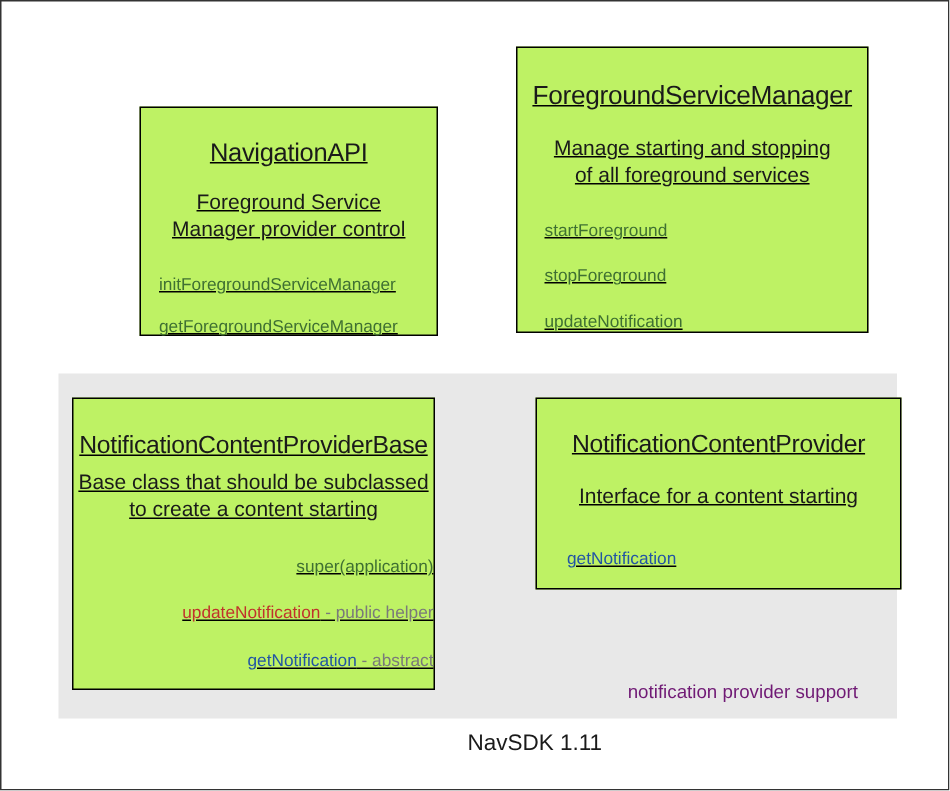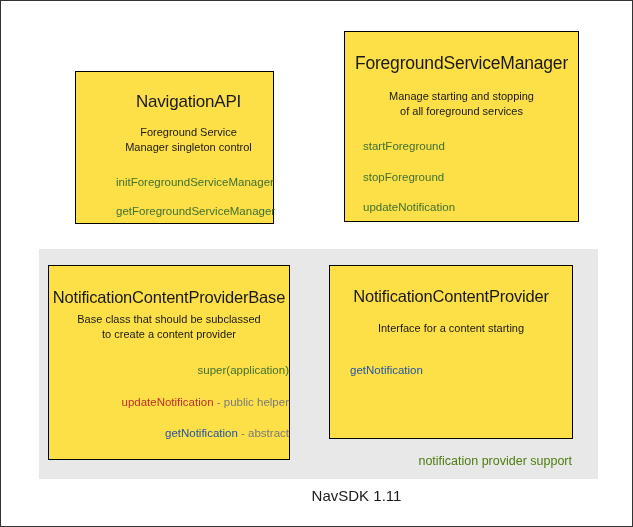--- a/index.html
+++ b/index.html
@@ -18,33 +18,34 @@
     height: 527px;
     background: #ffffff;
     box-sizing: border-box;
     border: 1px solid #333333;
     overflow: hidden;
   }
 
   
   .class-box {
     position: absolute;
-    background: #fde047;
+    background: #bef264;
     border: 1.6px solid #000000;
     box-sizing: border-box;
     text-align: center;
+    text-decoration: underline;
   }
   .class-title {
     font-size: 17px;
     color: #1a1a1a;
     letter-spacing: -0.2px;
     white-space: nowrap;
   }
   .class-desc {
-    font-size: 11px;
+    font-size: 14px;
     color: #1a1a1a;
     line-height: 1.32;
   }
   .class-desc .l {
     display: block;
   }
   .method-list {
     text-align: left;
     margin: 0;
     padding: 0;
@@ -61,73 +62,73 @@
 
   
   .group-panel {
     position: absolute;
     background: #e8e8e8;
     box-sizing: border-box;
   }
   .group-label {
     position: absolute;
     font-size: 12.5px;
-    color: #4d7c0f;
+    color: #701a75;
     white-space: nowrap;
   }
 
   
   .caption {
     position: absolute;
     width: 100%;
     text-align: center;
     font-size: 15px;
     color: #1a1a1a;
   }
 
   
-  #box-navigation-api     { left: 74px;  top: 70px;  width: 199px; height: 153px; padding-left: 28px; }
+  #box-navigation-api     { left: 92px;  top: 70px;  width: 199px; height: 153px; }
   #box-navigation-api .class-title { margin-top: 20px; }
   #box-navigation-api .class-desc  { margin-top: 13px; }
   #box-navigation-api .method-list { margin-top: 23px; padding-left: 12px; }
   #box-navigation-api .method      { margin-bottom: 17px; }
 
   #box-fsm                { left: 343px; top: 30px;  width: 235px; height: 191px; }
   #box-fsm .class-title   { margin-top: 21px; font-size: 17.5px; }
   #box-fsm .class-desc    { margin-top: 15px; }
   #box-fsm .method-list   { margin-top: 23px; padding-left: 18px; }
   #box-fsm .method        { margin-bottom: 19px; }
 
   #panel-notification     { left: 38px;  top: 248px; width: 559px; height: 230px; }
 
   #box-ncp-base           { left: 47px;  top: 264px; width: 242px; height: 195px; }
   #box-ncp-base .class-title { margin-top: 22px; font-size: 16.5px; }
   #box-ncp-base .class-desc  { margin-top: 5px; }
   #box-ncp-base .method-list { margin-top: 24px; padding-left: 24px; }
   #box-ncp-base .method      { margin-bottom: 20px; text-align: right; }
 
-  #box-ncp                { left: 328px; top: 264px; width: 244px; height: 174px; }
+  #box-ncp                { left: 356px; top: 264px; width: 244px; height: 128px; }
   #box-ncp .class-title   { margin-top: 21px; font-size: 16.5px; }
   #box-ncp .class-desc    { margin-top: 15px; }
   #box-ncp .method-list   { margin-top: 29px; padding-left: 20px; }
 
   #group-label-notification { right: 26px; bottom: 11px; }
 
   #caption-navsdk         { left: 0; top: 486px; padding-left: 40px; }
 </style>
 </head>
 <body>
 
 <div id="canvas">
 
   <div class="class-box" id="box-navigation-api">
     <div class="class-title">NavigationAPI</div>
     <div class="class-desc">
       <span class="l">Foreground Service</span>
-      <span class="l">Manager singleton control</span>
+      <span class="l">Manager provider control</span>
     </div>
     <div class="method-list">
       <div class="method">
         <span class="m-green">initForegroundServiceManager</span><span class="m-note"></span>
       </div>
       <div class="method">
         <span class="m-green">getForegroundServiceManager</span><span class="m-note"></span>
       </div>
     </div>
   </div>
@@ -153,21 +154,21 @@
 
   <div class="group-panel" id="panel-notification">
 
     <div class="group-label" id="group-label-notification">notification provider support</div>
   </div>
 
   <div class="class-box" id="box-ncp-base">
     <div class="class-title">NotificationContentProviderBase</div>
     <div class="class-desc">
       <span class="l">Base class that should be subclassed</span>
-      <span class="l">to create a content provider</span>
+      <span class="l">to create a content starting</span>
     </div>
     <div class="method-list">
       <div class="method">
         <span class="m-green">super(application)</span><span class="m-note"></span>
       </div>
       <div class="method">
         <span class="m-red">updateNotification</span><span class="m-note"> - public helper</span>
       </div>
       <div class="method">
         <span class="m-blue">getNotification</span><span class="m-note"> - abstract</span>

